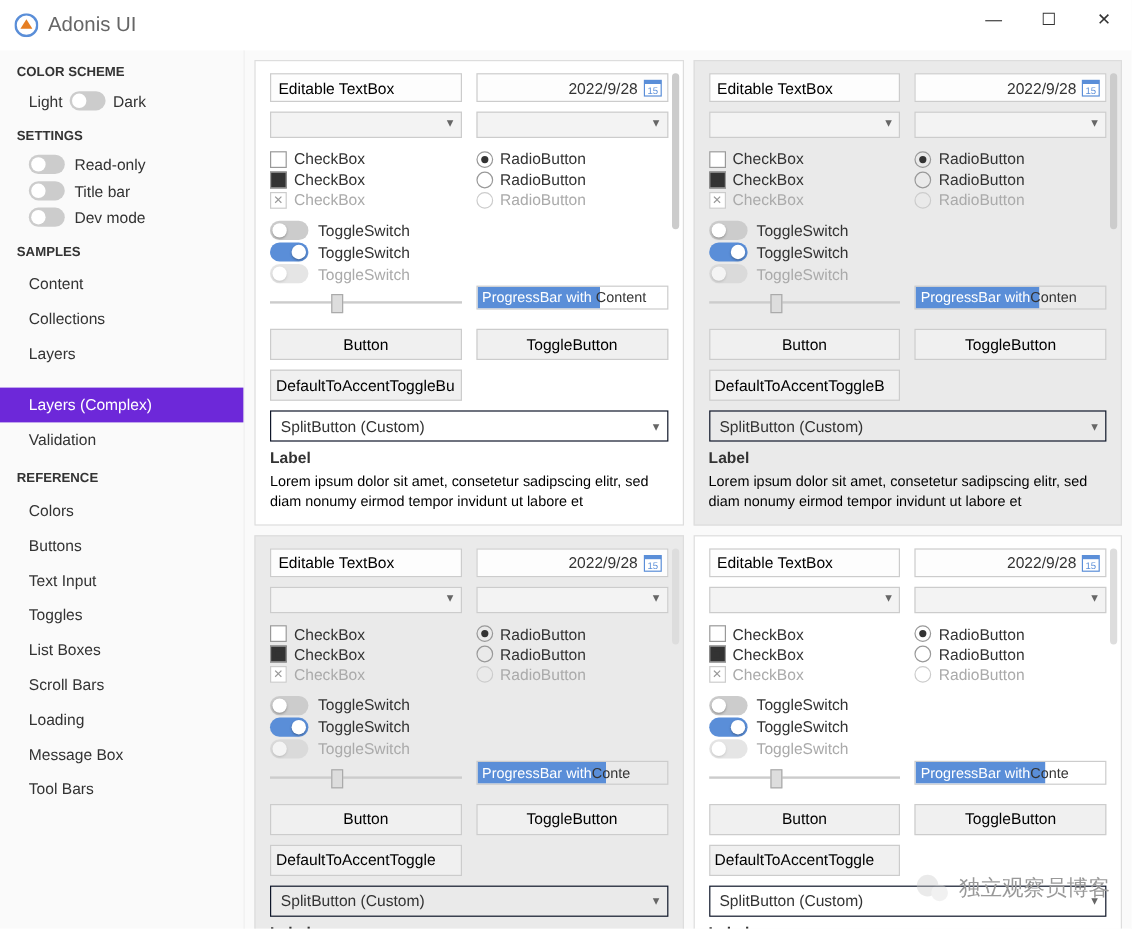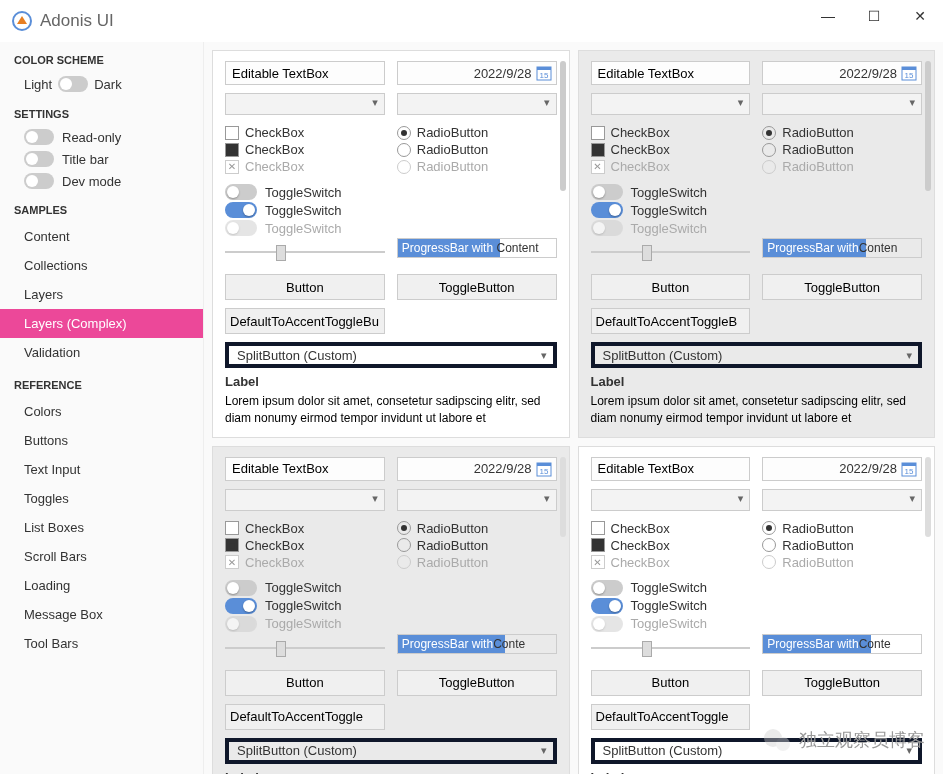--- a/index.html
+++ b/index.html
@@ -6,21 +6,21 @@
 body { font-family: "Segoe UI", Arial, sans-serif; font-size: 13px; color: #333; background: #fff; width: 943px; height: 774px; overflow: hidden; position: relative; }
 .titlebar { height: 42px; display: flex; align-items: center; padding: 0 12px; position: relative; }
 .logo { width: 20px; height: 20px; margin-right: 8px; }
 .title { font-size: 17px; color: #666; }
 .winbtns { position: absolute; right: 0; top: 0; display: flex; }
 .winbtn { width: 46px; height: 32px; display: flex; align-items: center; justify-content: center; font-size: 14px; color: #333; }
 .app { display: flex; height: calc(100% - 42px); }
 .sidebar { width: 204px; background: #fafafa; border-right: 1px solid #eee; overflow-y: auto; }
 .sbsection { font-size: 11px; font-weight: bold; color: #333; padding: 12px 14px 6px; }
 .sbitem { padding: 7px 24px; font-size: 13px; color: #333; cursor: pointer; }
-.sbitem.active { background: #ec4899; color: #fff; }
+.sbitem.active { background: #6d28d9; color: #fff; margin-top: 14px; }
 .sbrow { display: flex; align-items: center; gap: 8px; padding: 3px 24px; font-size: 13px; }
 .smtoggle { width: 30px; height: 16px; border-radius: 8px; background: #ccc; position: relative; cursor: pointer; }
 .smtoggle::after { content: ''; position: absolute; width: 12px; height: 12px; border-radius: 50%; background: #fff; top: 2px; left: 2px; }
 .colorrow { display: flex; align-items: center; gap: 6px; padding: 4px 24px; }
 .main { flex: 1; display: flex; flex-wrap: wrap; overflow: hidden; padding: 8px; gap: 8px; background: #fafafa; }
 .panel { width: calc(50% - 4px); background: #fff; border: 1px solid #ddd; padding: 10px 12px; position: relative; overflow: hidden; }
 .panel.shaded { background: #eaeaea; }
 .row { display: flex; gap: 12px; margin-bottom: 8px; }
 .col { flex: 1; }
 .textbox { width: 100%; height: 24px; border: 1px solid #ccc; background: #fdfdfd; padding: 2px 6px; font-size: 13px; font-family: inherit; }
@@ -45,21 +45,21 @@
 .tgl.on::after { left: 18px; }
 .tgl.disabled { opacity: 0.5; }
 .slider { width: 100%; height: 20px; position: relative; margin: 4px 0; }
 .slider-track { position: absolute; top: 9px; left: 0; right: 0; height: 2px; background: #ccc; }
 .slider-thumb { position: absolute; top: 3px; width: 10px; height: 16px; background: #ddd; border: 1px solid #aaa; }
 .progressbar { width: 100%; height: 20px; border: 1px solid #ccc; position: relative; white-space: nowrap; overflow: hidden; display: flex; align-items: center; }
 .progressfill { position: absolute; left: 0; top: 0; bottom: 0; background: #5a8ed8; }
 .progresstext { position: relative; font-size: 12px; padding-left: 4px; }
 .progresstext .white { color: #fff; }
 .btn { width: 100%; height: 26px; border: 1px solid #ccc; background: #f0f0f0; font-size: 13px; font-family: inherit; cursor: pointer; text-align: center; overflow: hidden; white-space: nowrap; text-overflow: ellipsis; padding: 0 4px; }
-.splitbtn { width: 100%; height: 26px; border: 4px solid #0f172a; display: flex; align-items: center; padding: 0 8px; position: relative; }
+.splitbtn { width: 100%; height: 26px; border: 1px solid #0f172a; display: flex; align-items: center; padding: 0 8px; position: relative; }
 .splitbtn::after { content: '▾'; position: absolute; right: 6px; font-size: 11px; color: #666; }
 .label-hdr { font-size: 13px; font-weight: bold; margin: 6px 0 4px; }
 .lorem { font-size: 12px; color: #000000; line-height: 1.4; }
 .scrollbar { position: absolute; right: 3px; top: 10px; width: 6px; height: 130px; background: #ccc; border-radius: 3px; }
 .scrollbar.light { background: #ddd; height: 80px; }
 .watermark { position: absolute; right: 18px; bottom: 18px; display: flex; align-items: center; gap: 6px; font-size: 18px; color: #999; pointer-events: none; }
 .wm-icon { width: 32px; height: 32px; opacity: 0.4; }
 </style>
 </head>
 <body>

